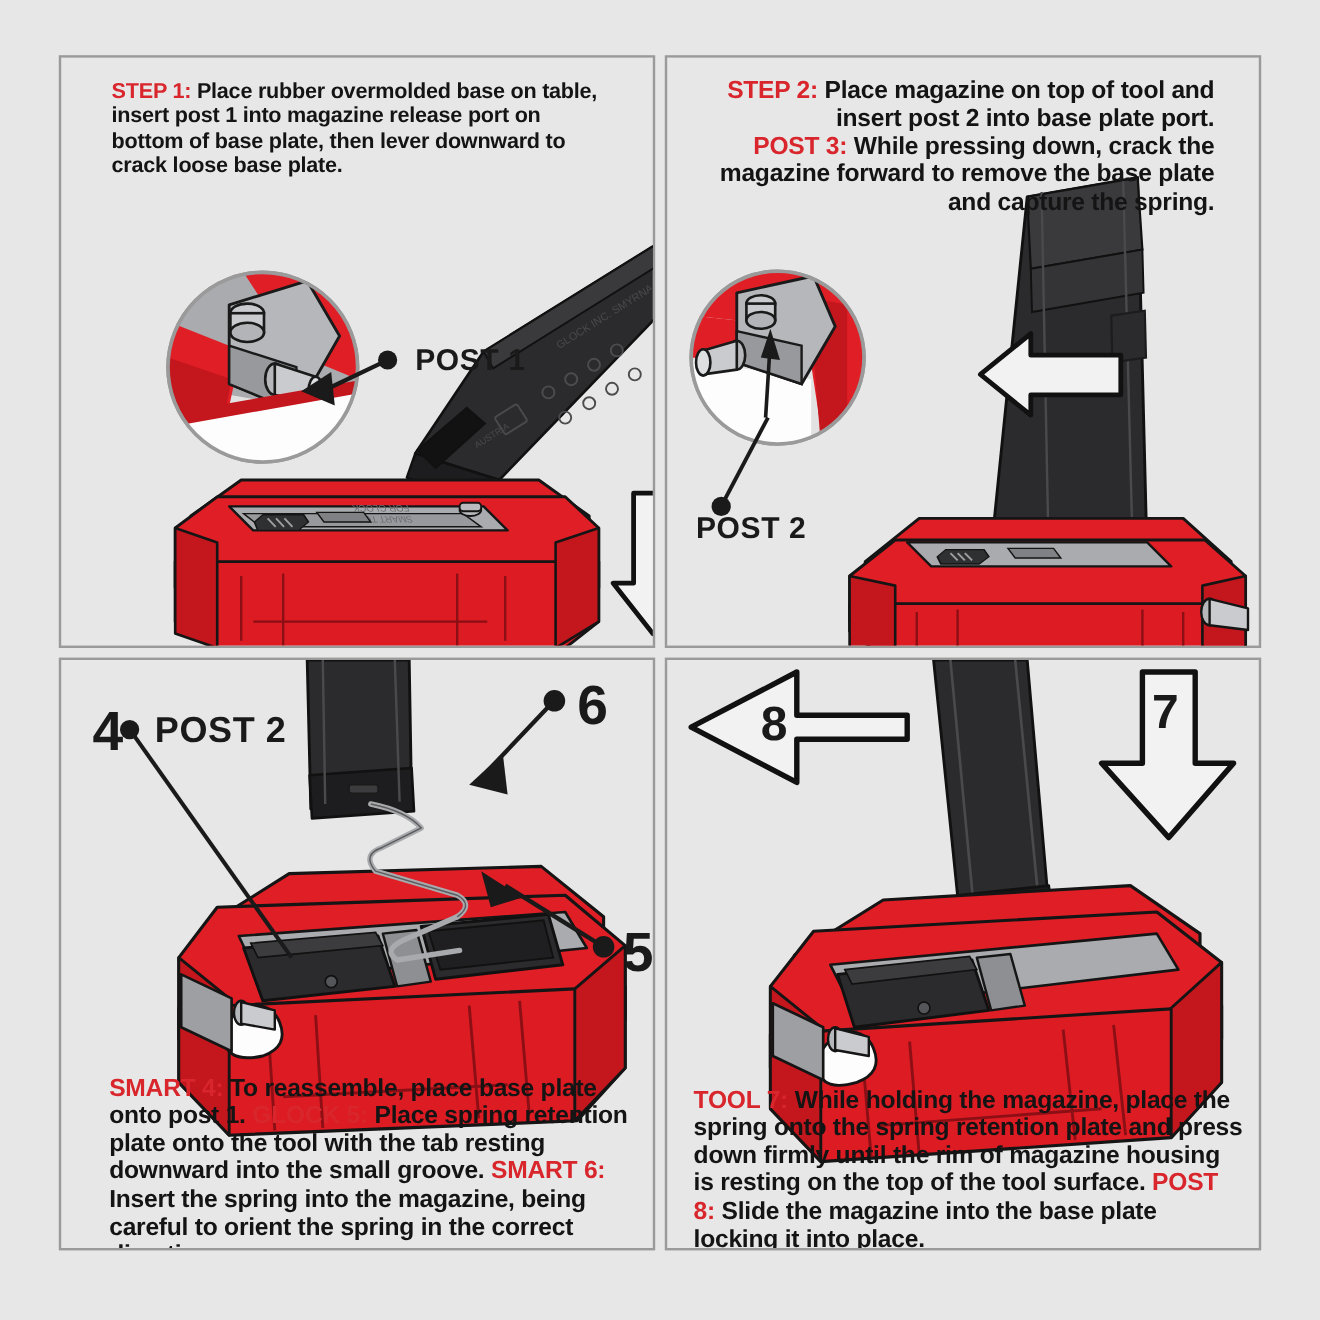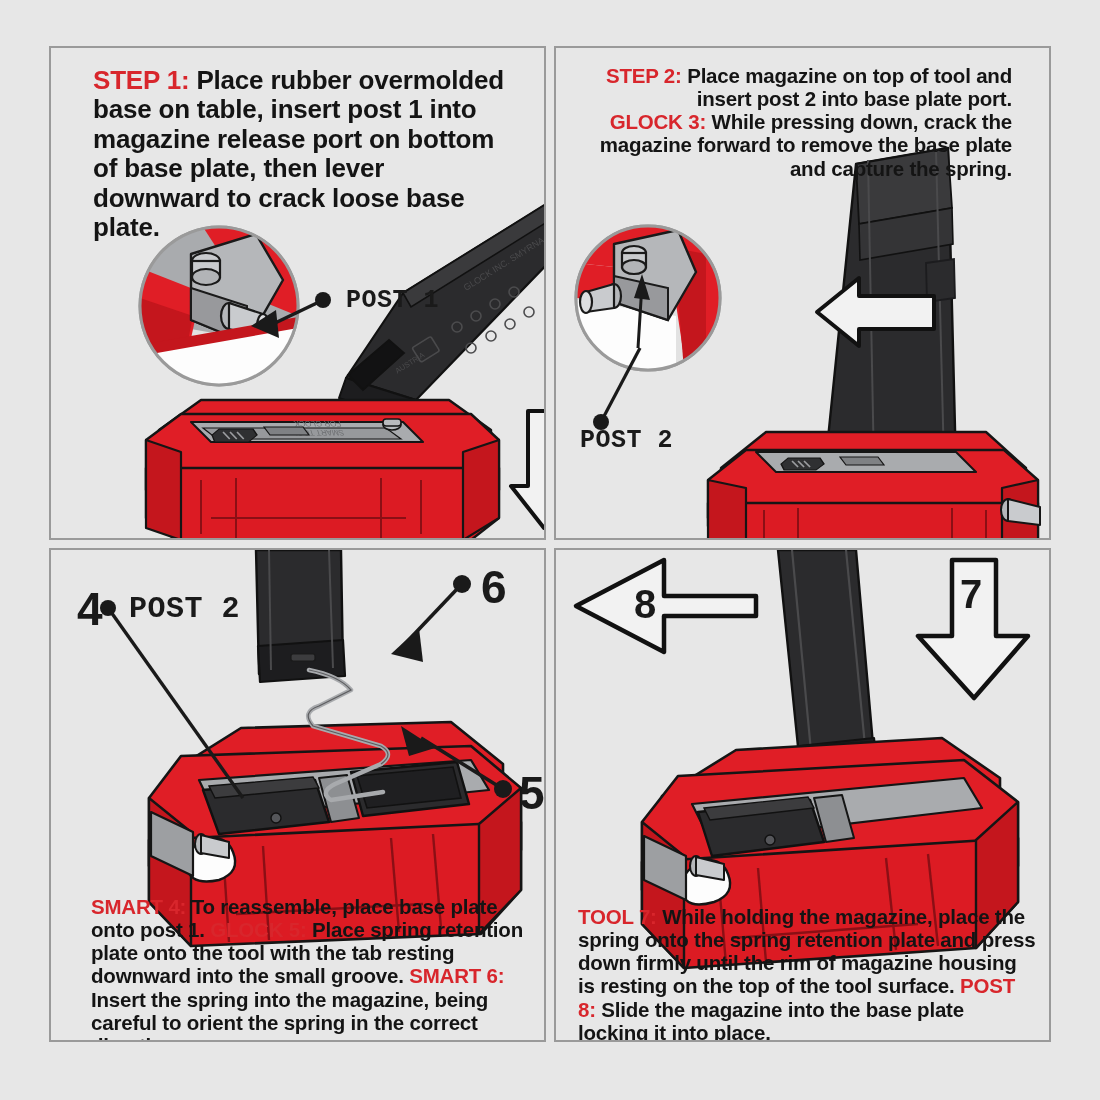--- a/index.html
+++ b/index.html
@@ -43,29 +43,29 @@
   .steptext {
     position: absolute;
     font-family: "Liberation Sans Narrow", "Liberation Sans", sans-serif;
     font-weight: bold;
     color: #141414;
     line-height: 1.13;
     letter-spacing: -0.2px;
     -webkit-font-smoothing: antialiased;
   }
   .steptext .lbl { color: #d8262c; }
-  #p1-text { left: 42px; top: 18px; width: 420px; font-size: 26px; }
+  #p1-text { left: 42px; top: 18px; width: 420px; font-size: 18px; }
   #p2-text { left: 26px; top: 16px; width: 430px; font-size: 20.5px; text-align: right; }
   #p3-text { left: 40px; top: 345px; width: 432px; font-size: 20.5px; }
   #p4-text { left: 22px; top: 355px; width: 460px; font-size: 20.5px; }
 
   
   .callout-label {
     position: absolute;
-    font-family: Liberation Mono, monospace;
+    font-family: Liberation Sans, sans-serif;
     font-weight: bold;
     color: #1a1a1a;
     letter-spacing: 0.5px;
     white-space: nowrap;
   }
   .num-label {
     position: absolute;
     font-family: "Liberation Sans Narrow", "Liberation Sans", sans-serif;
     font-weight: bold;
     color: #1a1a1a;
@@ -270,21 +270,21 @@
 
         <g>
           <polygon points="262,280 262,247 337,247 337,230 379,264 337,298 337,280" fill="#f2f2f2" stroke="#111" stroke-width="4" stroke-linejoin="round" transform="rotate(180 320 264)"></polygon>
         </g>
       </svg>
 
       <div class="callout-label" style="left:24px; top:378px; font-size:25px;">POST 2</div>
 
       <div class="steptext" id="p2-text">
         <span class="lbl">STEP 2:</span><span> Place magazine on top of tool and insert post 2 into base plate port.</span><br>
-        <span class="lbl">GLOCK 3:</span><span> While pressing down, crack the magazine forward to remove the base plate and capture the spring.</span>
+        <span class="lbl">POST 3:</span><span> While pressing down, crack the magazine forward to remove the base plate and capture the spring.</span>
       </div>
     </div>
 
     <div class="panel">
 
       <svg class="art" width="497" height="494" viewBox="0 0 497 494">
 
         <g>
           <polygon points="205,0 290,0 292,118 208,124" fill="#2b2b2d" stroke="#111" stroke-width="2.4" stroke-linejoin="round"></polygon>
           <polygon points="207,96 292,90 294,126 209,132" fill="#1d1d1f" stroke="#111" stroke-width="2.2" stroke-linejoin="round"></polygon>

